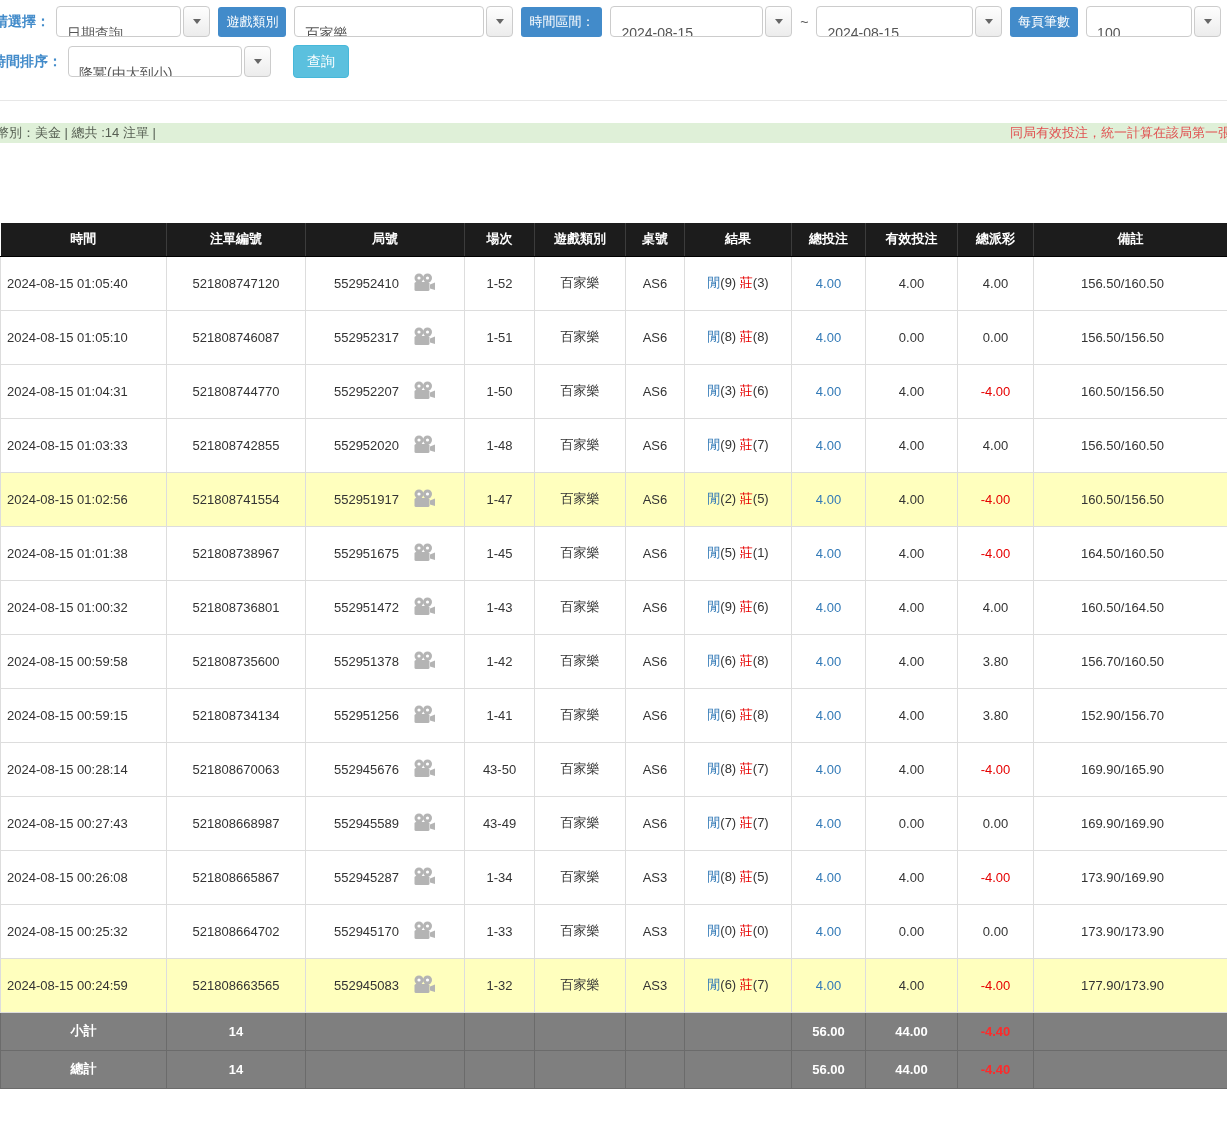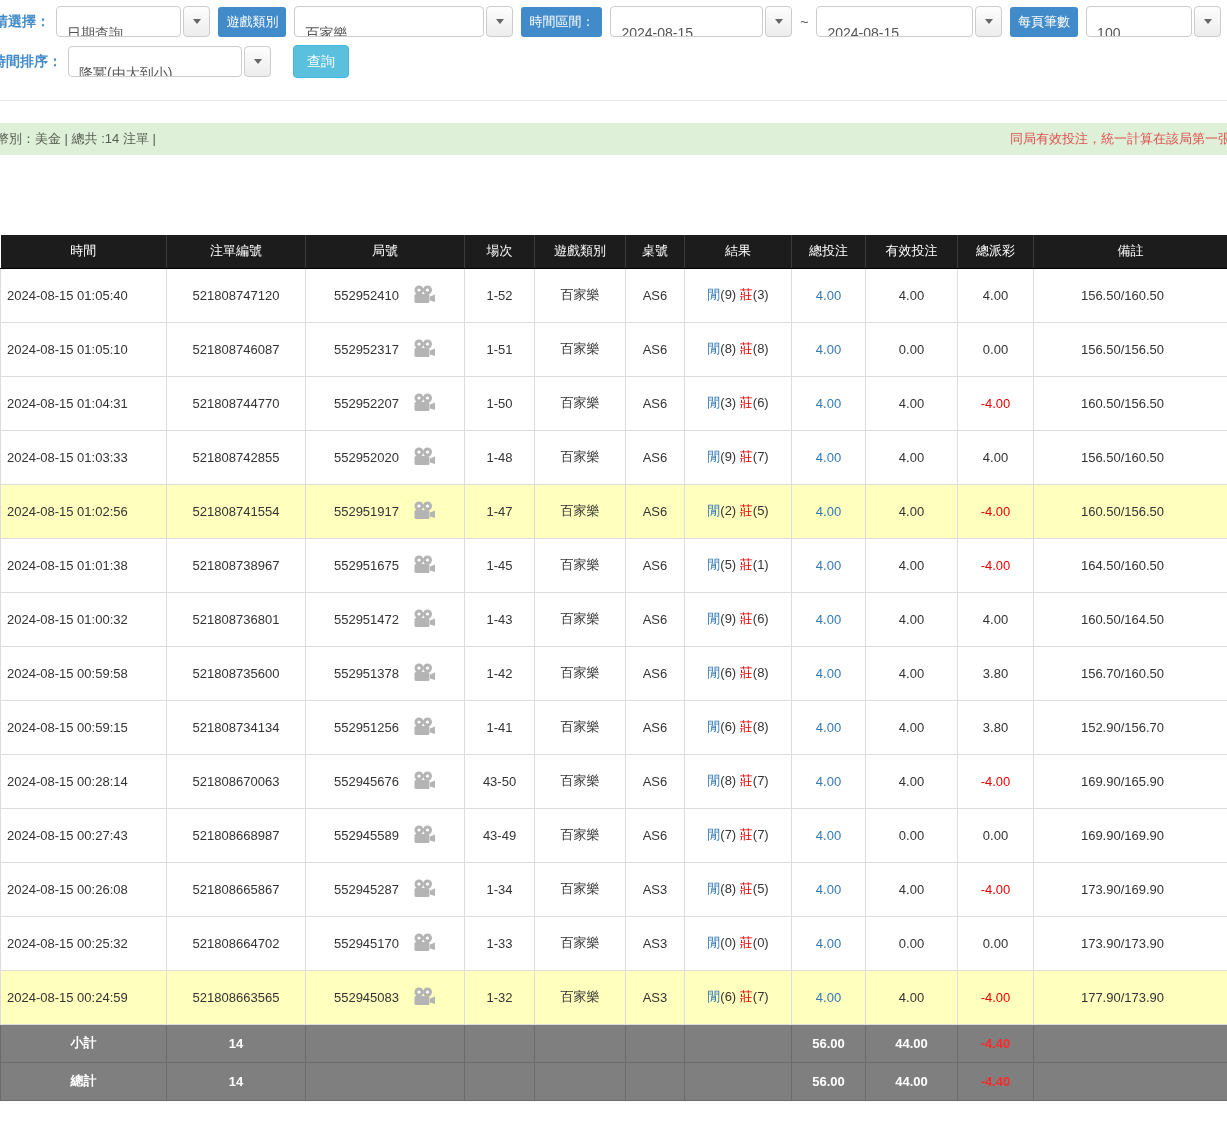--- a/index.html
+++ b/index.html
@@ -47,35 +47,35 @@
   }
   .tilde { color: #555; font-size: 14px; margin: 0 2px; }
   .btn-search {
     background: var(--btn); border: 1px solid #46b8da; color: #fff;
     font-size: 14px; height: 33px; padding: 0 13px; border-radius: 4px;
     margin-left: 16px; cursor: pointer; font-family: "Liberation Sans", sans-serif;
   }
 
   
   .infobar {
-    margin-top: 22px; height: 32px; background: var(--info-bg);
+    margin-top: 22px; height: 20px; background: var(--info-bg);
     display: flex; align-items: center; justify-content: space-between;
     font-size: 13px; overflow: hidden; padding: 0 2px;
   }
   .infobar .left { color: #565e52; margin-left: -6px; white-space: nowrap; }
   .infobar .right { color: #e05050; white-space: nowrap; margin-right: -6px; }
 
   
   table.records {
     width: 1227px; border-collapse: collapse; table-layout: fixed;
     margin-top: 80px; font-size: 13px;
   }
   thead th {
     background: var(--head-bg); color: #fff; height: 33px;
-    font-size: 13px; font-weight: normal; text-align: center;
+    font-size: 13px; font-weight: bold; text-align: center;
     border-right: 1px solid #3c3c3c; border-bottom: 1px solid #000;
   }
   tbody td {
     height: 54px; text-align: center; border: 1px solid #ddd;
     background: #fff; color: #333; vertical-align: middle;
   }
   tbody tr.hl td { background: var(--hl); }
   td.c-time { text-align: left; padding-left: 6px; }
   td.c-note { padding-right: 16px; }
   .round-wrap { display: inline-flex; align-items: center; gap: 14px; }

